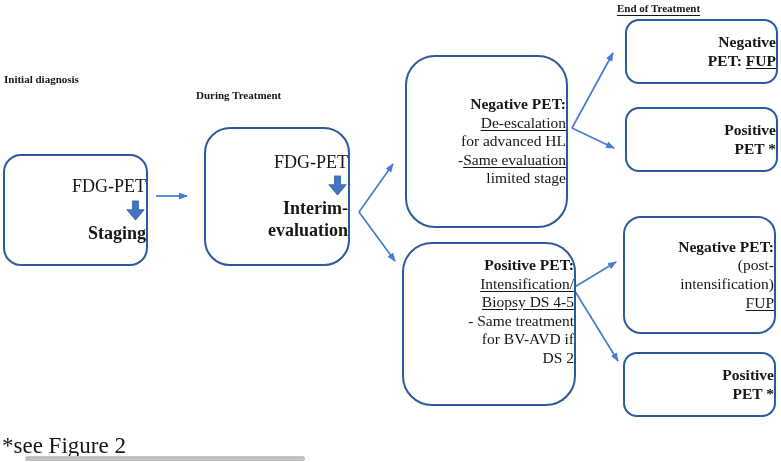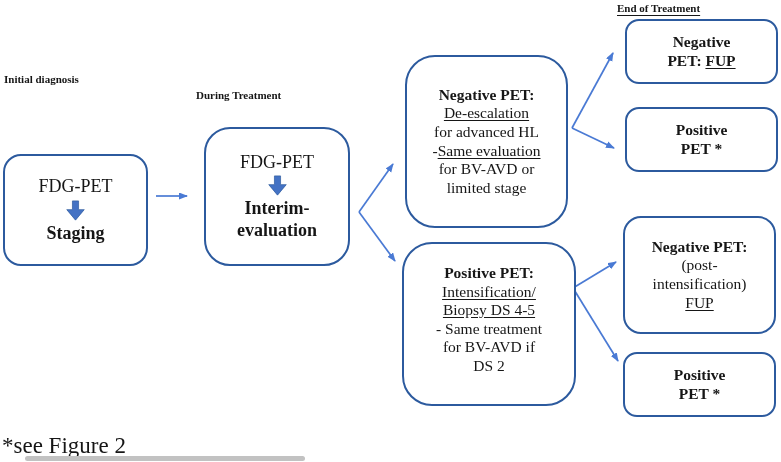--- a/index.html
+++ b/index.html
@@ -11,27 +11,27 @@
     overflow:hidden;
   }
   .heading {
     position:absolute; font-weight:bold; font-size:11px; white-space:nowrap;
   }
   .heading.underlined { text-decoration:underline; text-underline-offset:3px; }
   .box {
     position:absolute; box-sizing:border-box;
     border:2.5px solid var(--box-border, #2c5a9e);
     background:#ffffff;
-    display:flex; flex-direction:column; align-items:center; justify-content:center;
+    display:flex; flex-direction:column; align-items:flex-end; justify-content:center;
     text-align:center; line-height:1.2;
   }
   .box-staging      { left:3px;   top:154px; width:145px; height:112px; border-radius:18px; font-size:18px; }
   .box-interim      { left:204px; top:127px; width:146px; height:139px; border-radius:26px; font-size:18px; }
   .box-neg-interim  { left:405px; top:55px;  width:163px; height:173px; border-radius:30px; font-size:15.5px; }
-  .box-pos-interim  { left:402px; top:242px; width:174px; height:164px; border-radius:30px; font-size:15.5px; justify-content:flex-start; padding-top:20px; }
+  .box-pos-interim  { left:402px; top:242px; width:174px; height:164px; border-radius:30px; font-size:15.5px; justify-content:flex-start; padding-top:12px; }
   .box-eot-neg      { left:625px; top:19px;  width:153px; height:65px;  border-radius:14px; font-size:15.5px; }
   .box-eot-pos1     { left:625px; top:107px; width:153px; height:65px;  border-radius:14px; font-size:15.5px; }
   .box-eot-negpost  { left:623px; top:216px; width:153px; height:118px; border-radius:18px; font-size:15.5px; }
   .box-eot-pos2     { left:623px; top:352px; width:153px; height:65px;  border-radius:14px; font-size:15.5px; }
   .line { white-space:nowrap; }
   .b { font-weight:bold; }
   .u { text-decoration:underline; text-underline-offset:2px; }
   .blockarrow { margin:2px 0; display:block; }
   .blockarrow path {
     fill:var(--block-arrow, #4472c4);
@@ -90,21 +90,20 @@
     </svg>
     <div class="line b">Interim-</div>
     <div class="line b">evaluation</div>
   </div>
 
   <div class="box box-neg-interim">
     <div class="line b">Negative PET:</div>
     <div class="line u">De-escalation</div>
     <div class="line">for advanced HL</div>
     <div class="line"><span>-</span><span class="u">Same evaluation</span></div>
-    <div class="line">for BV-AVD or</div>
     <div class="line">limited stage</div>
   </div>
 
   <div class="box box-pos-interim">
     <div class="line b">Positive PET:</div>
     <div class="line u">Intensification/</div>
     <div class="line u">Biopsy DS 4-5</div>
     <div class="line">- Same treatment</div>
     <div class="line">for BV-AVD if</div>
     <div class="line">DS 2</div>

